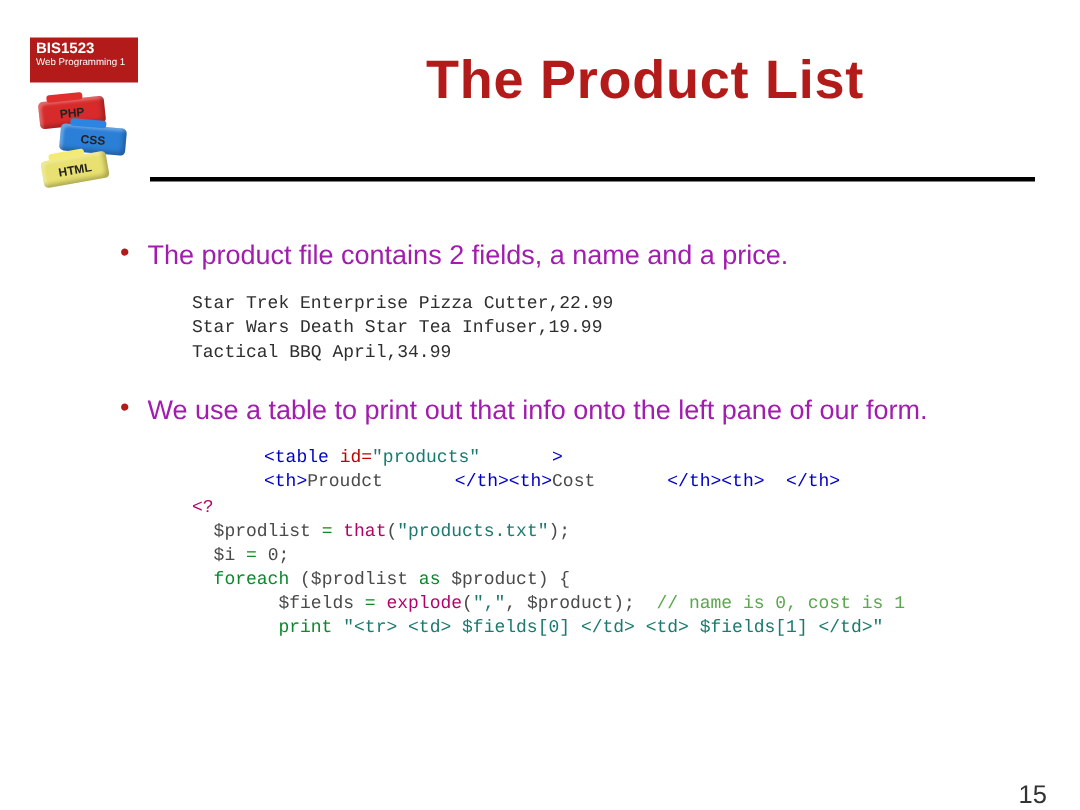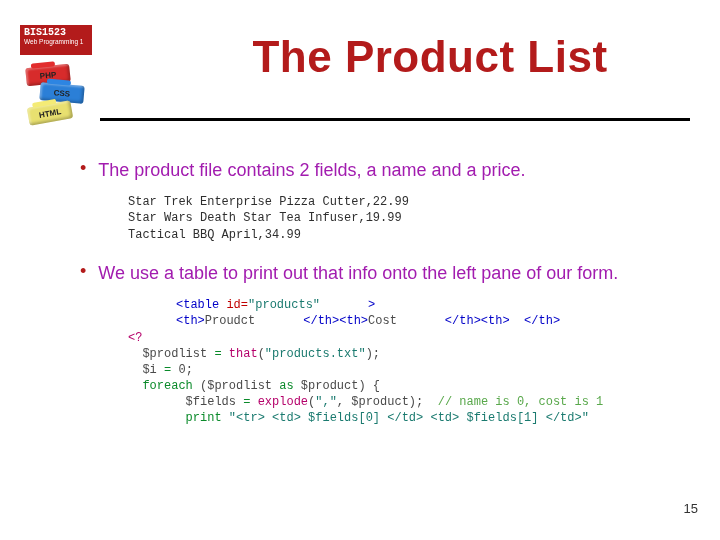--- a/index.html
+++ b/index.html
@@ -21,21 +21,21 @@
     left: 20px;
     width: 72px;
     height: 30px;
     background: #b31b1b;
     color: #fff;
     padding: 2px 4px;
     font-size: 9px;
     font-weight: bold;
     line-height: 1.1;
   }
-  .course-code { font-size: 10px; display:block;font-family:Liberation Mono, monospace; }
+  .course-code { font-size: 10px; display:block; }
   .course-sub { font-size: 6.5px; font-weight: normal; display:block; }
   .legos {
     position: absolute;
     top: 60px;
     left: 20px;
     width: 70px;
     height: 75px;
   }
   .brick {
     position: absolute;
@@ -59,21 +59,21 @@
   }
   .brick-php   { background:#d72b2b; width:44px; height:18px; top:6px;  left:6px;  transform: rotate(-6deg); }
   .brick-css   { background:#2b7fd7; width:44px; height:18px; top:24px; left:20px; transform: rotate(5deg);  }
   .brick-html  { background:#e8e070; width:44px; height:18px; top:44px; left:8px;  transform: rotate(-10deg);}
   .slide-title {
     position: absolute;
     top: 32px;
     left: 180px;
     right: 40px;
     text-align: center;
-    font-size: 44px;
+    font-size: 36px;
     font-weight: 600;
     color: #b31b1b;
     letter-spacing: 0.5px;
   }
   .rule {
     position: absolute;
     left: 100px;
     right: 30px;
     top: 118px;
     height: 3px;
@@ -111,23 +111,23 @@
   }
   .t-blue   { color: #0000c8; margin-left: 48px; }
   .t-red    { color: #c00000; }
   .t-teal   { color: #1a7a6f; }
   .t-green  { color: #0a8a2a; }
   .t-mag    { color: #b5006a; }
   .t-lgrn   { color: #59a84b; }
   .t-gray   { color: #4a4a4a; }
   .page-num {
     position: absolute;
-    bottom: 24px;
+    bottom: 0;
     right: 22px;
-    font-size: 13px;
+    font-size: 17px;
     color: #333;
   }
 </style>
 </head>
 <body>
 
 <div class="header-area">
   <div class="course-badge">
     <span class="course-code">BIS1523</span>
     <span class="course-sub">Web Programming 1</span>

